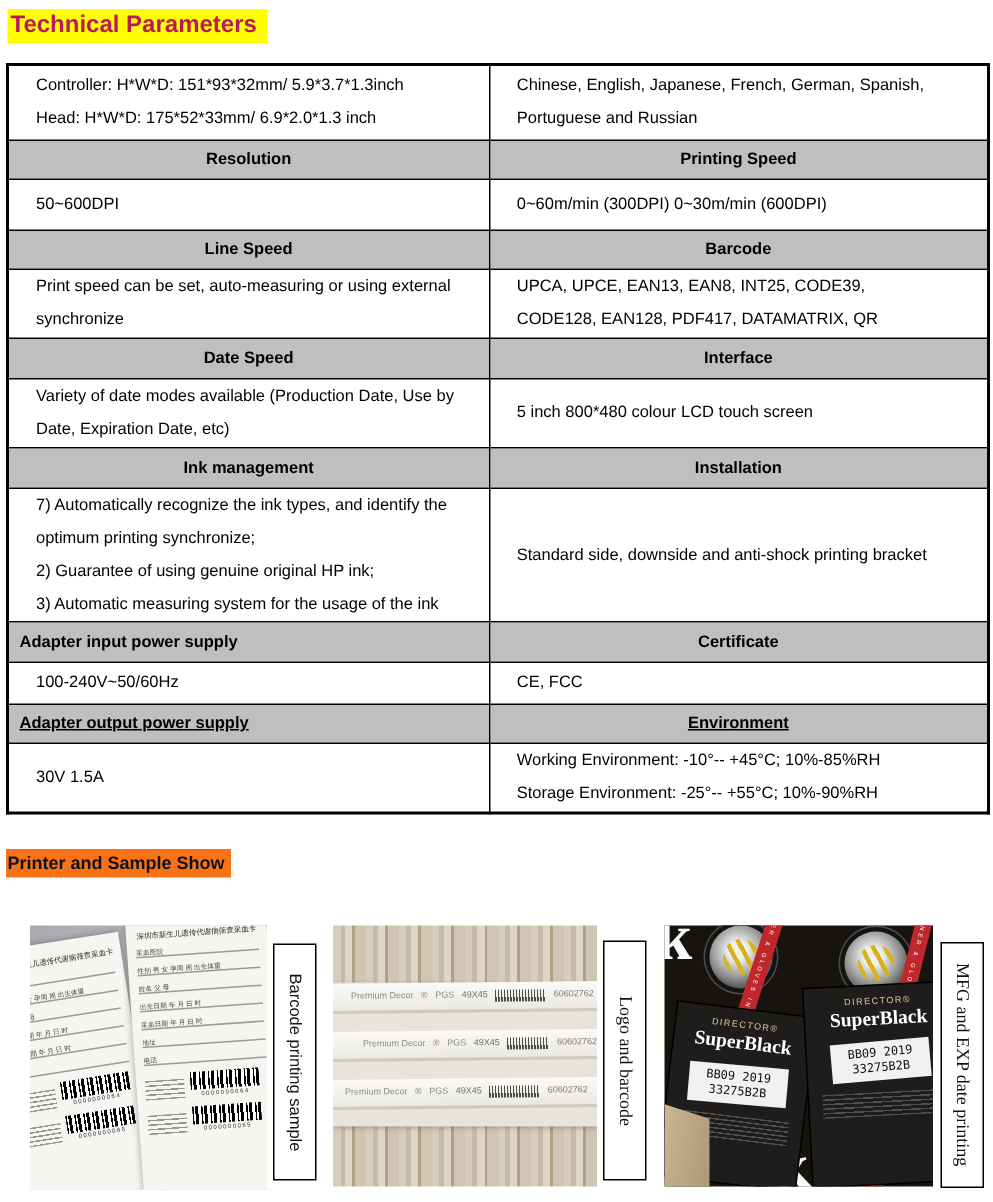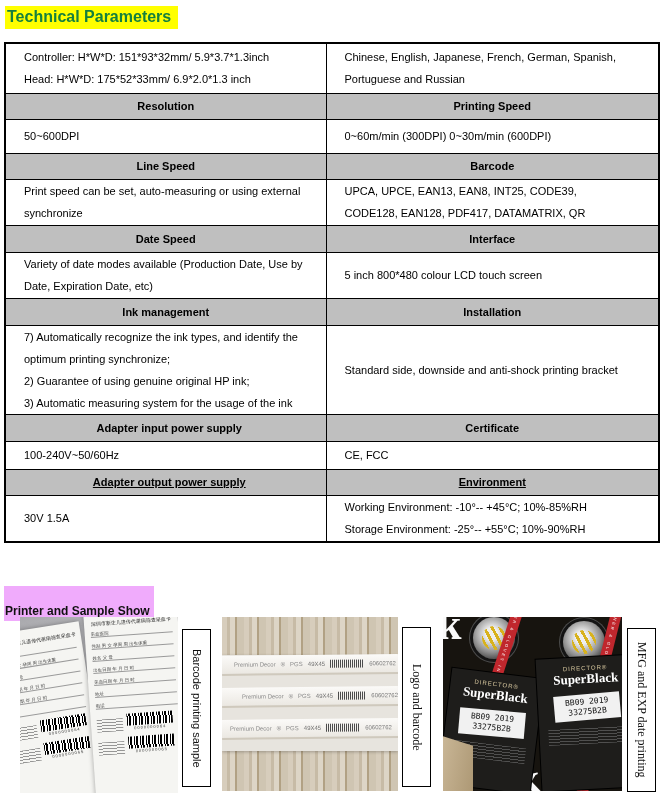--- a/index.html
+++ b/index.html
@@ -1,33 +1,33 @@
 <!DOCTYPE html>
 <html><head>
 <meta charset="utf-8">
 <style>
   * { margin:0; padding:0; box-sizing:border-box; }
   html,body { width:662px; height:801px; background:#ffffff; font-family:"Liberation Sans", sans-serif; color:#000; overflow:hidden; }
   body { position:relative; }
 
   
   .main-title { position:absolute; top:6px; left:5px; display:inline-block;
-    background:#ffff00; padding:2px 7px 3px 2px; font-size:16px; font-weight:bold; color:#15803d; }
+    background:#ffff00; padding:2px 7px 3px 2px; font-size:16px; font-weight:bold; color:#be185d; }
   .section-title { position:absolute; top:566px; left:4px; display:inline-block;
-    background:#f0abfc; padding:18px 4px 3px 1px; font-size:12px; font-weight:bold; color:#111;margin-top:20px; }
+    background:#f97316; padding:2px 4px 3px 1px; font-size:12px; font-weight:bold; color:#111; }
 
   
   table.spec { position:absolute; top:42px; left:4px; width:654px; border-collapse:collapse;
     border:2px solid #000; table-layout:fixed; }
   table.spec td { border:1px solid #000; vertical-align:middle; font-size:11px; overflow:hidden; }
   td.col-l { width:321px; }
   td.col-r { width:333px; }
   td.th-cell { background:#bfbfbf; font-weight:bold; }
   td.th-cell.ac { text-align:center; }
-  td.th-cell.al { text-align:center; padding-left:7px; }
+  td.th-cell.al { text-align:left; padding-left:7px; }
   td.td-cell { background:#fff; padding-left:18px; padding-right:4px; }
   td.td-cell .spec-line { line-height:22px; white-space:nowrap; }
 
   
   .samples { position:absolute; top:600px; left:0; width:662px; height:201px; }
   .photo { position:absolute; overflow:hidden; }
 
   
   .vlabel { position:absolute; width:29px; background:#fff; border:1px solid #000;
     display:flex; align-items:center; justify-content:center; }

